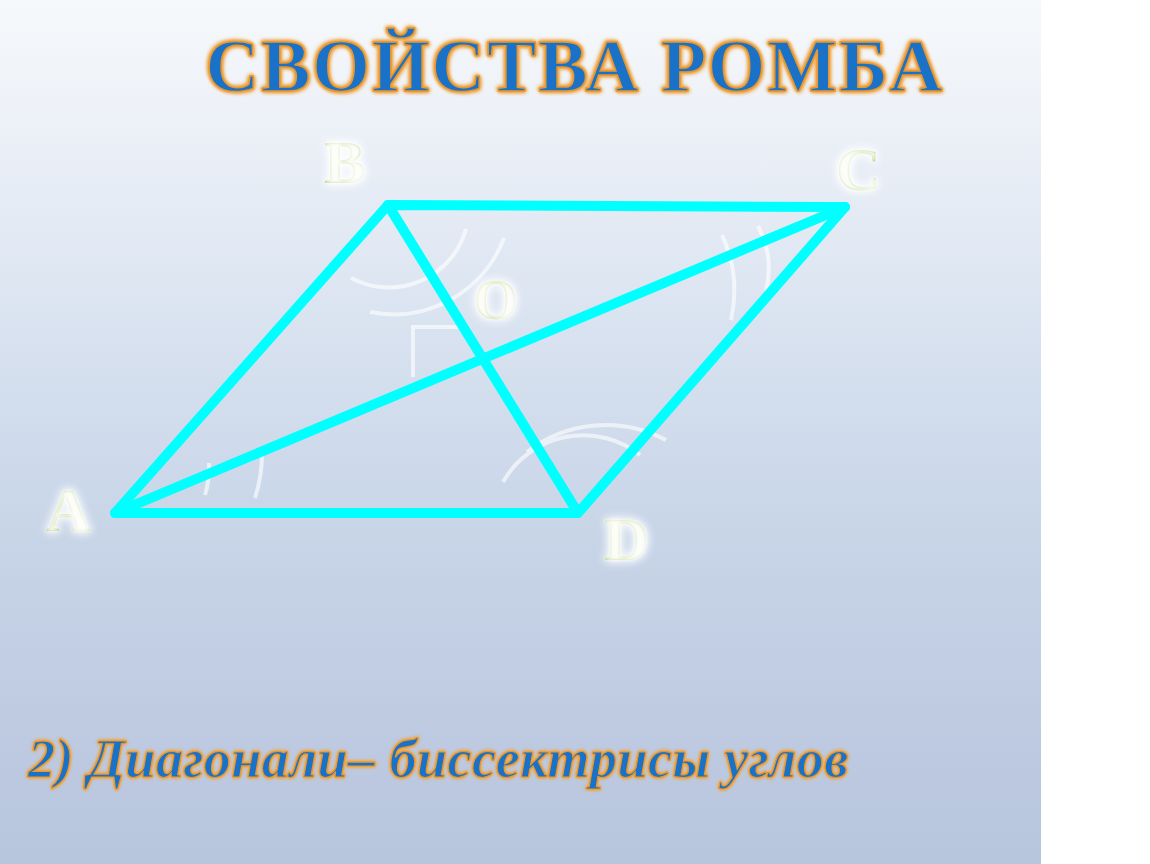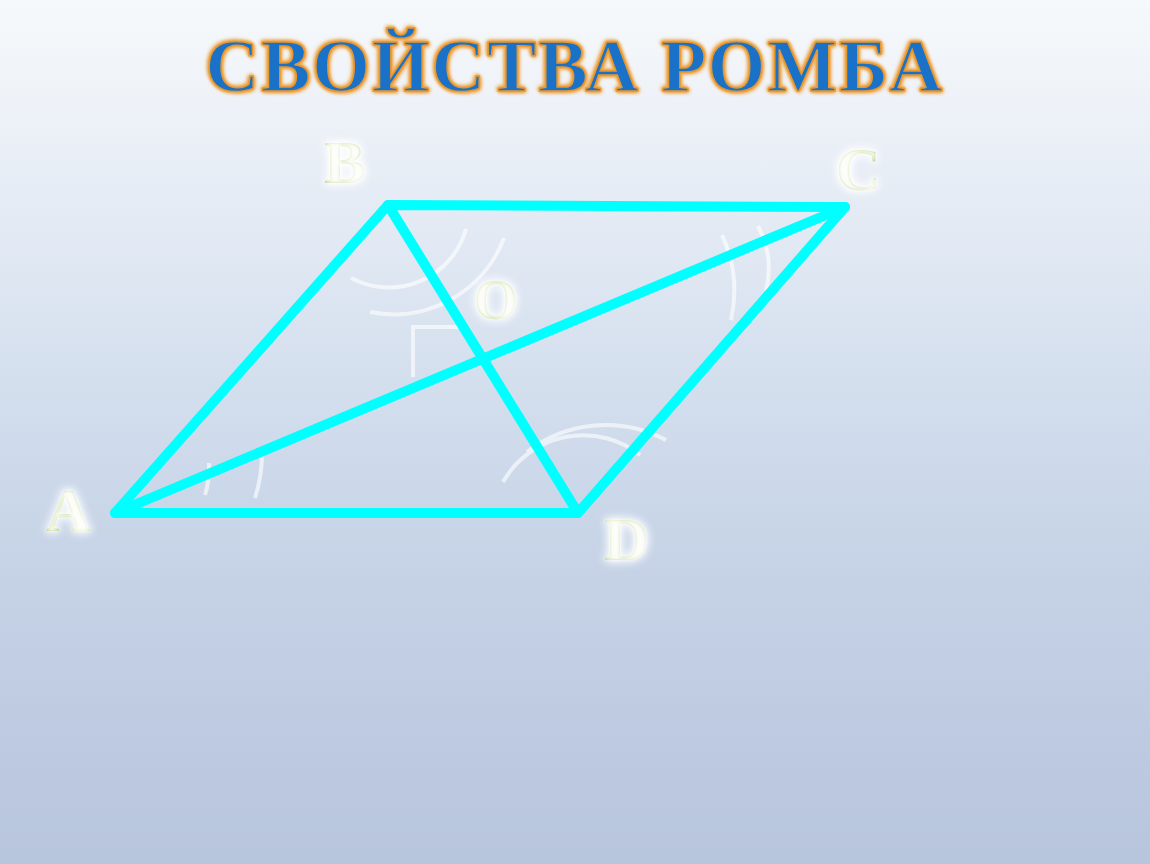--- a/index.html
+++ b/index.html
@@ -2,21 +2,21 @@
 <html><head>
 <meta charset="utf-8">
 <style>
   html, body {
     margin: 0;
     padding: 0;
     background: #ffffff;
   }
   #slide {
     position: relative;
-    width: 1150px;
+    width: 1041px;
     height: 864px;
     overflow: hidden;
     background: linear-gradient(to bottom,
         #f6f9fb 0%,
         #eef2f8 12%,
         #e3eaf4 26%,
         #d4dfee 44%,
         #c9d6e8 60%,
         #c2cfe4 74%,
         #bcc9e0 88%,
@@ -138,14 +138,15 @@
     <div class="vlabel" style="left:836px; top:138px;">C</div>
 
     <div class="vlabel" style="left:46px; top:479px;">A</div>
 
     <div class="vlabel" style="left:604px; top:508px;">D</div>
 
     <div class="vlabel small" style="left:474px; top:272px;">O</div>
   </div>
 
 
+  <div class="propline" id="prop2">2) Диагонали– биссектрисы углов</div>
 
 </div>
 
 </body></html>

